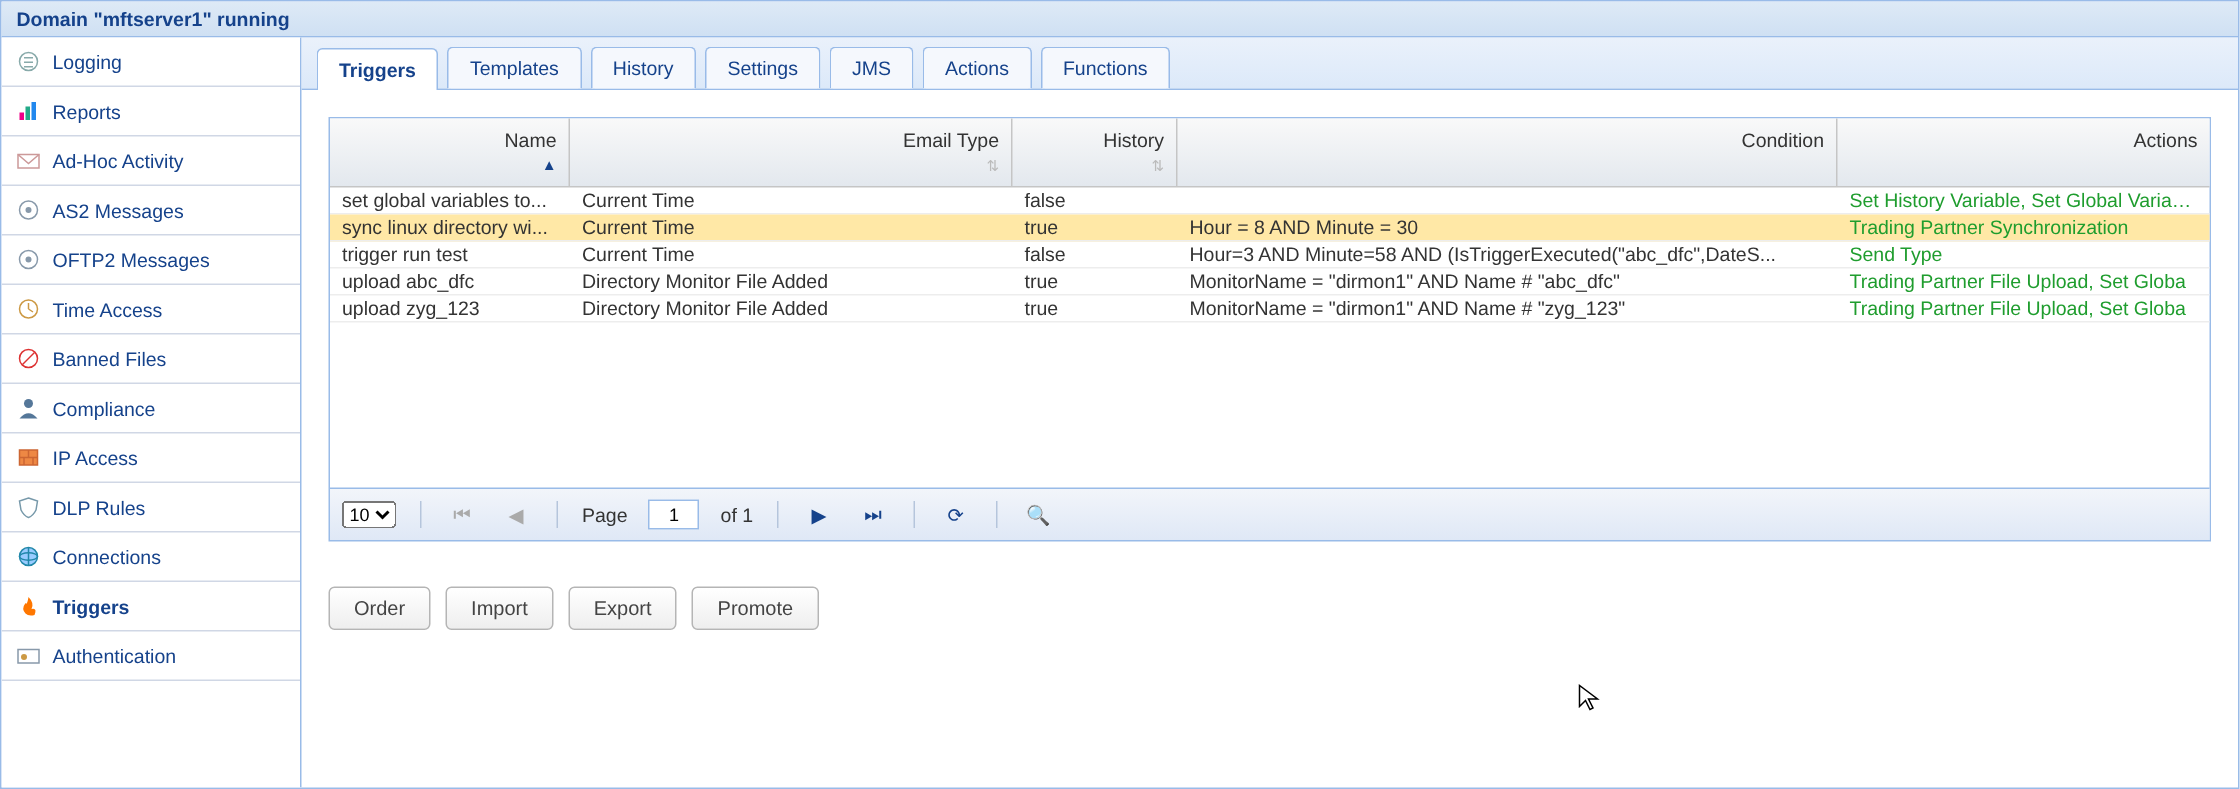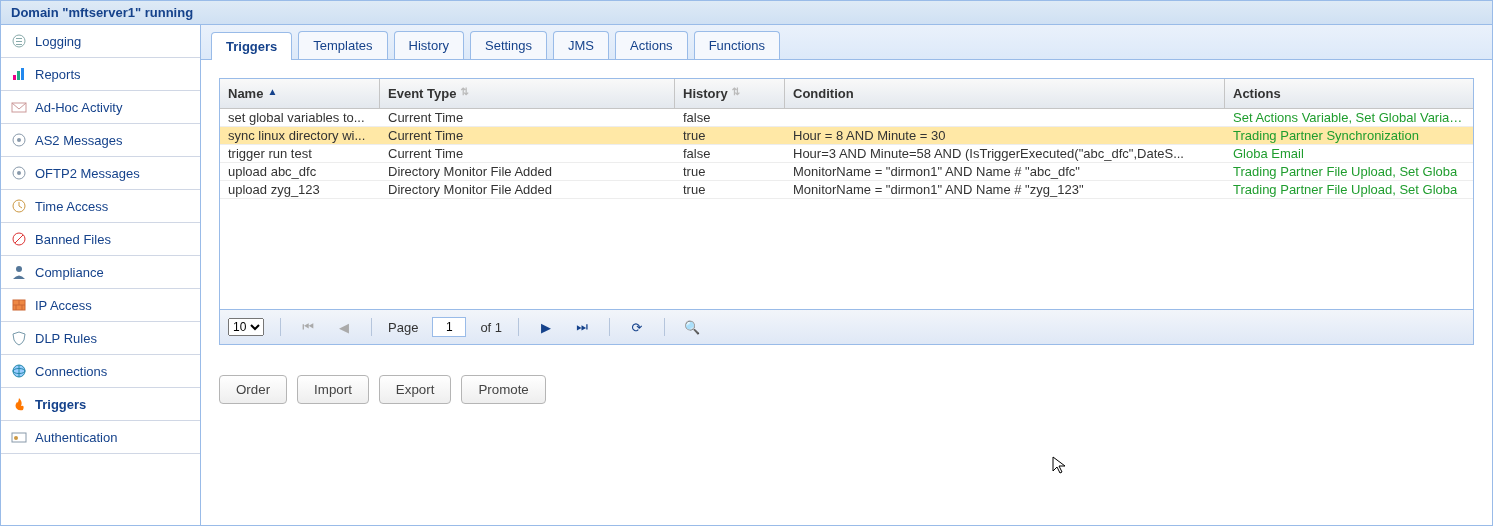--- a/index.html
+++ b/index.html
@@ -78,26 +78,27 @@
   }
   .col-name { width:160px; }
   .col-event { width:295px; }
   .col-enabled { width:110px; }
   .col-cond { width:440px; }
   .col-actions { flex:1; }
   .grid-header .gh {
     padding: 7px 8px;
     border-right: 1px solid #c5c5c5;
     display:flex;
-    align-items:flex-start;
+    align-items:flex-end;
     gap:4px;
     white-space: nowrap;
     overflow:hidden;
     text-overflow: ellipsis;
-    font-weight: bold;
+    font-weight: normal;
+    flex-direction: column;
   }
   .grid-body .gr {
     display:flex;
     border-bottom: 1px solid #ededed;
   }
   .grid-body .gr.selected { background: #ffe8a6; }
   .grid-body .gc {
     padding: 1px 8px;
     white-space: nowrap;
     overflow:hidden;
@@ -293,56 +294,56 @@
       </div>
 
     <div class="content">
       <div class="grid">
         <div class="grid-header">
           <div class="gh col-name">
             <span>Name</span>
             <span class="sort-arrow">▲</span>
           </div>
           <div class="gh col-event">
-            <span>Event Type</span>
+            <span>Email Type</span>
             <span class="sort-both">⇅</span>
           </div>
           <div class="gh col-enabled">
             <span>History</span>
             <span class="sort-both">⇅</span>
           </div>
           <div class="gh col-cond">
             <span>Condition</span>
           </div>
           <div class="gh col-actions" style="border-right:none">
             <span>Actions</span>
           </div>
         </div>
         <div class="grid-body-wrap">
           <div class="grid-body" id="grid-body">
               <div class="gr">
                 <div class="gc col-name">set global variables to...</div>
                 <div class="gc col-event">Current Time</div>
                 <div class="gc col-enabled">false</div>
                 <div class="gc col-cond"></div>
-                <div class="gc col-actions action-text">Set Actions Variable, Set Global Variable</div>
+                <div class="gc col-actions action-text">Set History Variable, Set Global Variable</div>
               </div>
               <div class="gr selected">
                 <div class="gc col-name">sync linux directory wi...</div>
                 <div class="gc col-event">Current Time</div>
                 <div class="gc col-enabled">true</div>
                 <div class="gc col-cond">Hour = 8 AND Minute = 30</div>
                 <div class="gc col-actions action-text">Trading Partner Synchronization</div>
               </div>
               <div class="gr">
                 <div class="gc col-name">trigger run test</div>
                 <div class="gc col-event">Current Time</div>
                 <div class="gc col-enabled">false</div>
                 <div class="gc col-cond">Hour=3 AND Minute=58 AND (IsTriggerExecuted("abc_dfc",DateS...</div>
-                <div class="gc col-actions action-text">Globa Email</div>
+                <div class="gc col-actions action-text">Send Type</div>
               </div>
               <div class="gr">
                 <div class="gc col-name">upload abc_dfc</div>
                 <div class="gc col-event">Directory Monitor File Added</div>
                 <div class="gc col-enabled">true</div>
                 <div class="gc col-cond">MonitorName = "dirmon1" AND Name # "abc_dfc"</div>
                 <div class="gc col-actions action-text">Trading Partner File Upload, Set Globa</div>
               </div>
               <div class="gr">
                 <div class="gc col-name">upload zyg_123</div>

